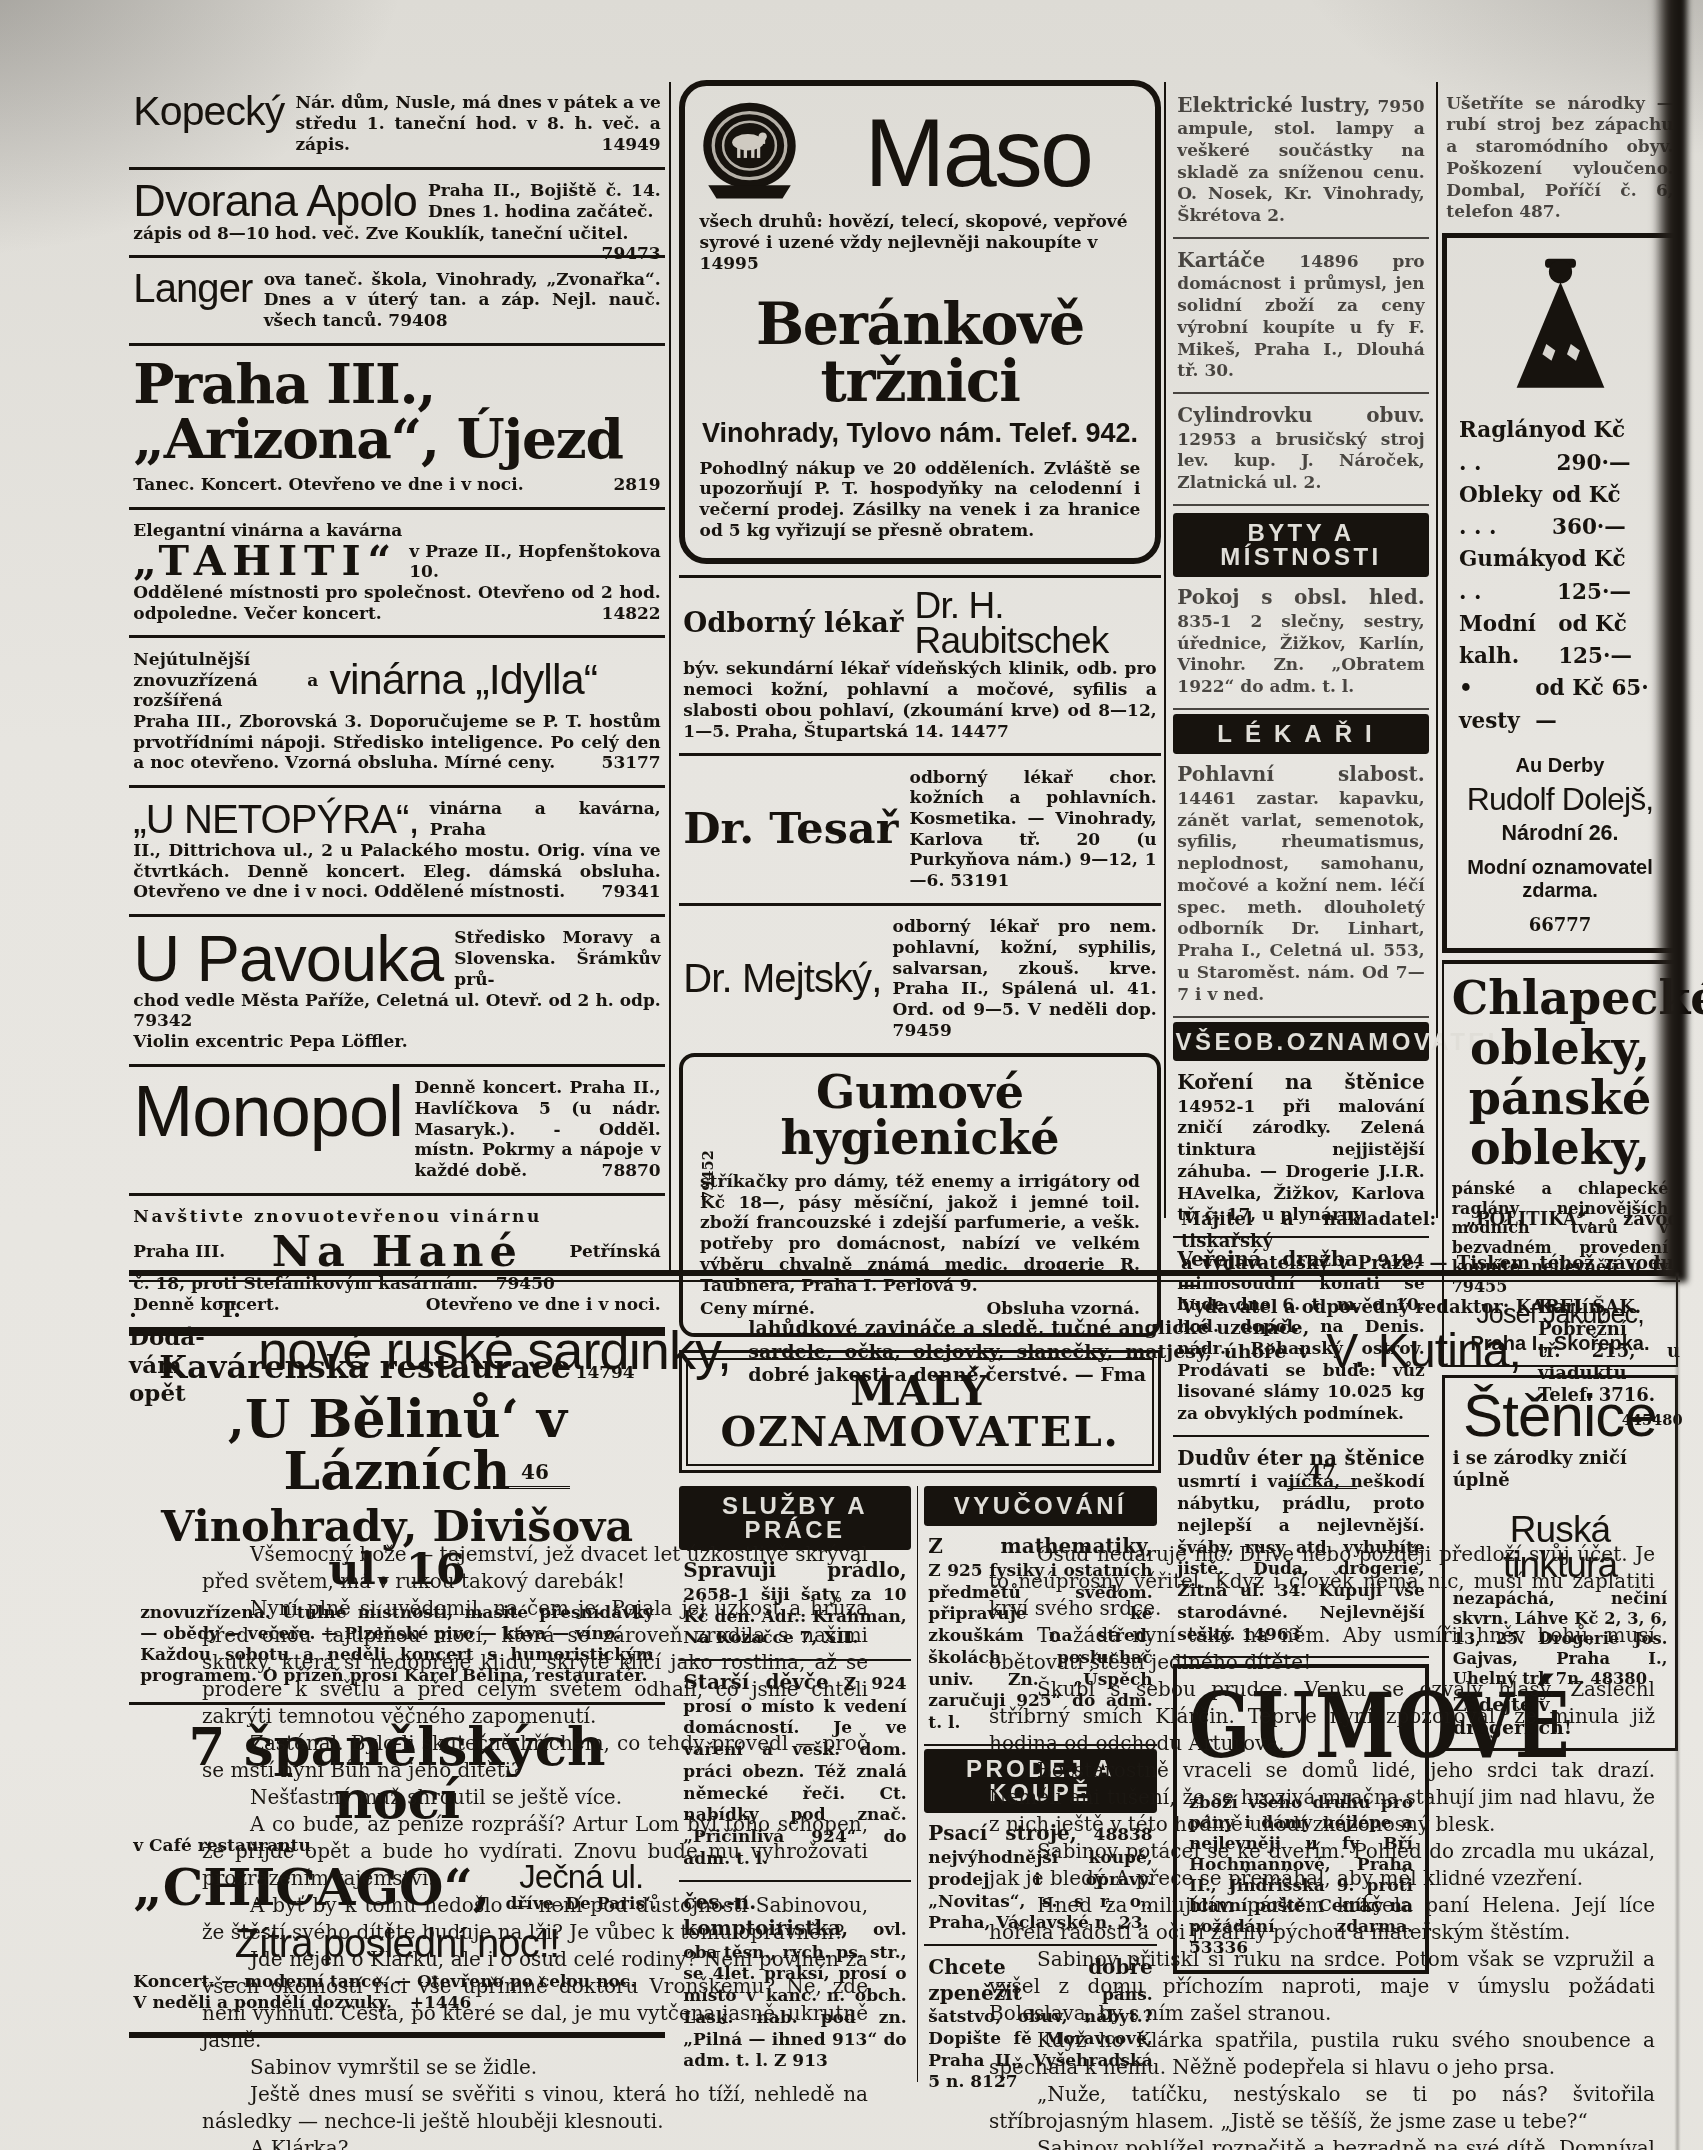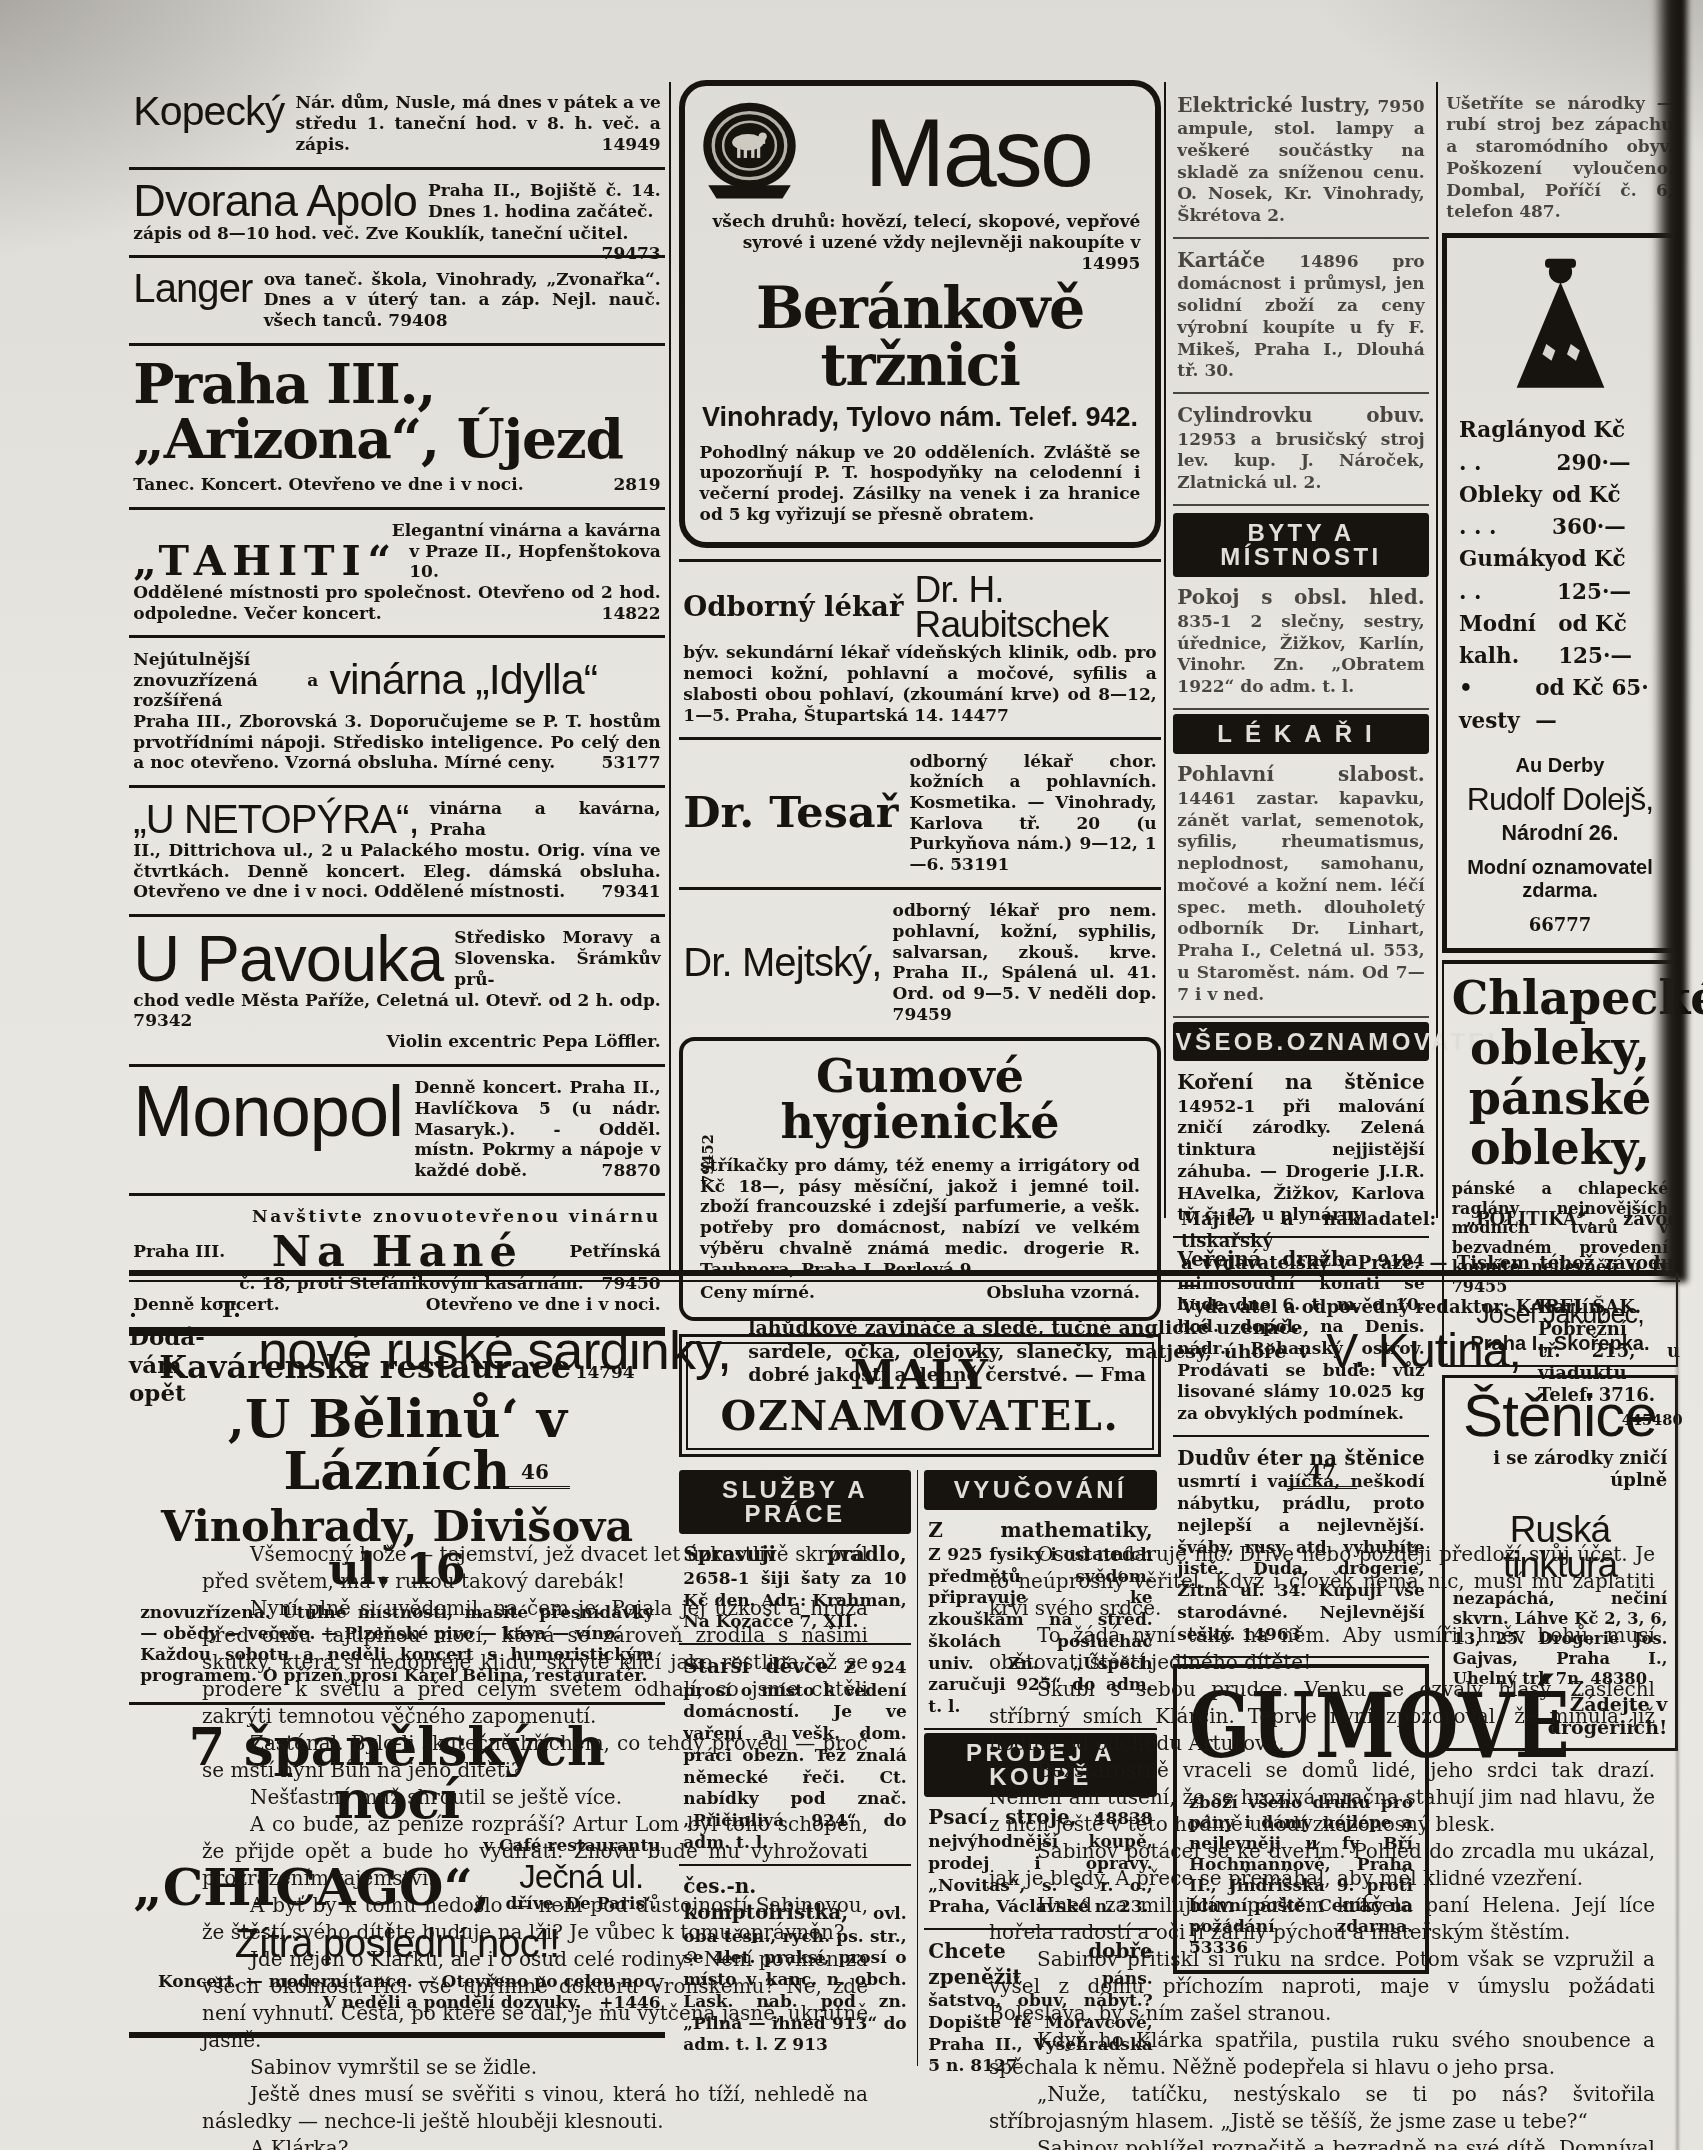--- a/index.html
+++ b/index.html
@@ -9,21 +9,21 @@
  radial-gradient(731px 473px at -4% -2%, rgba(50,47,43,.38), rgba(50,47,43,0) 65%),
  radial-gradient(817px 387px at 104% -3%, rgba(50,47,43,.28), rgba(50,47,43,0) 60%),
  linear-gradient(180deg,#dddbd5,#e7e5e0 30%,#e9e7e2 70%,#e3e1db)}
 .col{position:absolute}
 .vrule{position:absolute;width:2.2px;background:#17130e}
 .ad{border-bottom:3px solid #17130e;padding:10.3px 4.3px 12px;position:relative}
 .ad:last-child{border-bottom:none}
 .row{display:flex;gap:11.2px;align-items:flex-start}
 .flex1{flex:1}
 .s{font:700 17px/1.22 "DejaVu Serif",serif;text-align:justify}
-.sc{font:700 17px/1.22 "DejaVu Serif",serif;text-align:right}.tc{text-align:center}
+.sc{font:700 17px/1.22 "DejaVu Serif",serif;text-align:left}.tc{text-align:center}
 .sans{font-family:"Liberation Sans",sans-serif}
 .hvy{font-weight:400;letter-spacing:-0.9px;line-height:.95}
 .serifhead{font-family:"DejaVu Serif",serif;font-weight:700;line-height:1}
 .num{white-space:nowrap}
 .inv{background:#17130e;color:#e0ded8;font:800 24px/1 "Liberation Sans",sans-serif;text-align:center;letter-spacing:3.4px;padding:7.7px 2.6px;border-radius:3.4px}
 .cad{border-bottom:2.2px solid #17130e;padding:8.6px 4.3px 10.3px;font:700 17px/1.28 "DejaVu Serif",serif;text-align:justify}
 .cad:last-child{border-bottom:none}
 .lead{font-size:20px;font-weight:900}
 .dbox{border:3.4px solid #17130e;padding:4.3px}
 .dbox-in{border:2.2px solid #17130e;padding:11.2px 6px}
@@ -171,21 +171,21 @@
             <rect x="62" y="58" width="4" height="13"></rect>
               <rect x="69" y="56" width="4" height="15"></rect>
             <circle cx="76" cy="45" r="5"></circle>
               <rect x="74" y="47" width="5" height="7"></rect>
           </g>
           <path d="M10 104 h100 l-10 16 h-80 z" fill="#17130e"></path>
         </svg>
         <span class="sans hvy flex1 tc" style="font-size:97px;letter-spacing:-2.6px">Maso</span>
       </div>
       <div class="sc" style="margin-top:4.3px"><span>všech druhů: hovězí, telecí, skopové, vepřové syrové i uzené vždy nejlevněji nakoupíte v</span> <span class="num">14995</span></div>
-      <div class="serifhead tc" style="font-size:57px;margin-top:5px;letter-spacing:-1.3px">Beránkově tržnici</div>
+      <div class="serifhead tc" style="font-size:57px;margin-top:21px;letter-spacing:-1.3px">Beránkově tržnici</div>
       <div class="sans tc" style="font-size:27px;font-weight:800;margin-top:9.5px">Vinohrady, Tylovo nám. Telef. 942.</div>
       <div class="s" style="margin-top:8.6px">Pohodlný nákup ve 20 odděleních. Zvláště se upozorňují P. T. hospodyňky na celodenní i večerní prodej. Zásilky na venek i za hranice od 5 kg vyřizují se přesně obratem.</div>
     </div>
 
     <div style="height:11.2px"></div>
 
     <div class="ad" style="border-top:3px solid #17130e">
       <div class="row" style="align-items:center">
         <span class="serifhead" style="font-size:27.5px">Odborný lékař</span>
         <span class="sans hvy flex1" style="font-size:37px">Dr. H. Raubitschek</span>

